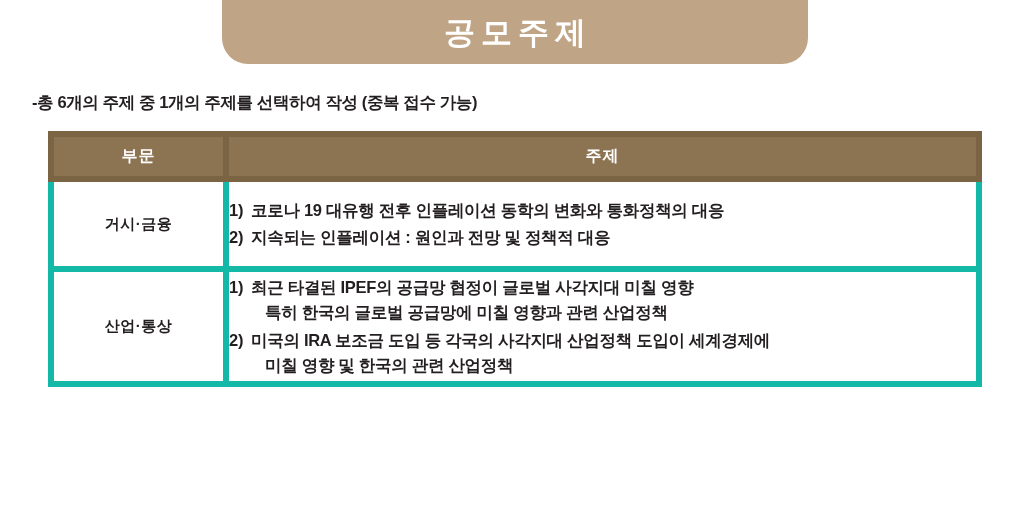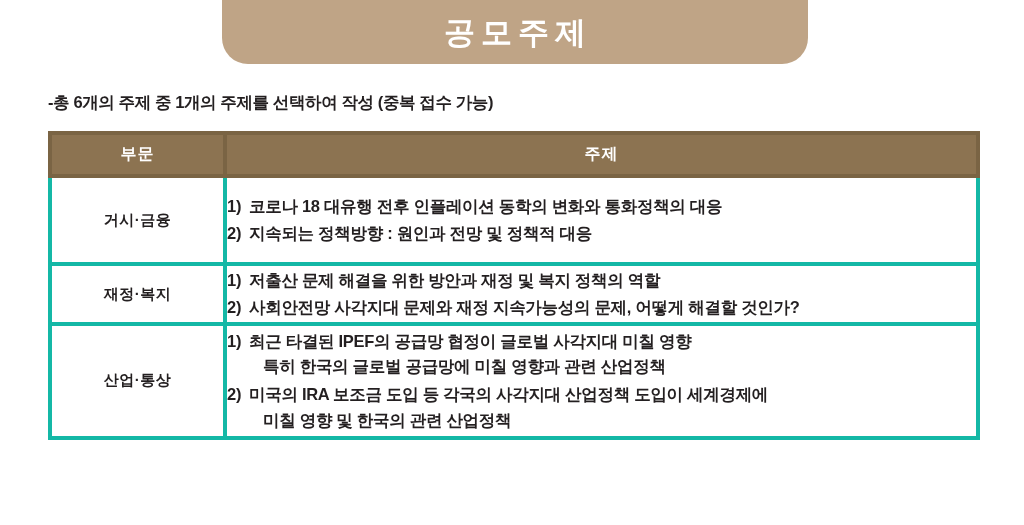--- a/index.html
+++ b/index.html
@@ -46,39 +46,39 @@
     font-size: 31px;
     font-weight: bold;
     letter-spacing: 6px;
     text-indent: 6px;
     line-height: 1;
   }
 
   
   .subtitle {
     position: absolute;
-    left: 48px;
+    left: 32px;
     top: 92px;
     font-size: 16.5px;
     font-weight: bold;
     color: #231f20;
     letter-spacing: -0.4px;
   }
 
   
   .table {
     position: absolute;
     left: 48px;
     top: 131px;
     width: 928px;
     border-collapse: collapse;
     table-layout: fixed;
   }
   .table th, .table td {
-    border: 4px solid #14b8a6;
+    border: 6px solid #14b8a6;
     padding: 0;
   }
   .table thead th {
     background: #8c7351;
     color: #ffffff;
     font-size: 16px;
     font-weight: bold;
     height: 39px;
     letter-spacing: 1px;
     border-color: #7a6444;
@@ -144,42 +144,29 @@
         <th>주제</th>
       </tr>
     </thead>
     <tbody>
 
       <tr class="row-macro">
         <td class="cell-sector">거시·금융</td>
         <td class="cell-topic">
           <div class="item">
             <span class="marker">1)</span>
-            <span class="text">코로나 18 대유행 전후 인플레이션 동학의 변화와 통화정책의 대응</span>
+            <span class="text">코로나 19 대유행 전후 인플레이션 동학의 변화와 통화정책의 대응</span>
           </div>
           <div class="item">
             <span class="marker">2)</span>
-            <span class="text">지속되는 정책방향 : 원인과 전망 및 정책적 대응</span>
+            <span class="text">지속되는 인플레이션 : 원인과 전망 및 정책적 대응</span>
           </div>
         </td>
       </tr>
 
-      <tr class="row-fiscal">
-        <td class="cell-sector">재정·복지</td>
-        <td class="cell-topic">
-          <div class="item">
-            <span class="marker">1)</span>
-            <span class="text">저출산 문제 해결을 위한 방안과 재정 및 복지 정책의 역할</span>
-          </div>
-          <div class="item">
-            <span class="marker">2)</span>
-            <span class="text">사회안전망 사각지대 문제와 재정 지속가능성의 문제, 어떻게 해결할 것인가?</span>
-          </div>
-        </td>
-      </tr>
 
       <tr class="row-industry">
         <td class="cell-sector">산업·통상</td>
         <td class="cell-topic">
           <div class="item">
             <span class="marker">1)</span>
             <span class="text">
               <span>최근 타결된 IPEF의 공급망 협정이 글로벌 사각지대 미칠 영향</span>
               <span class="cont">특히 한국의 글로벌 공급망에 미칠 영향과 관련 산업정책</span>
             </span>

